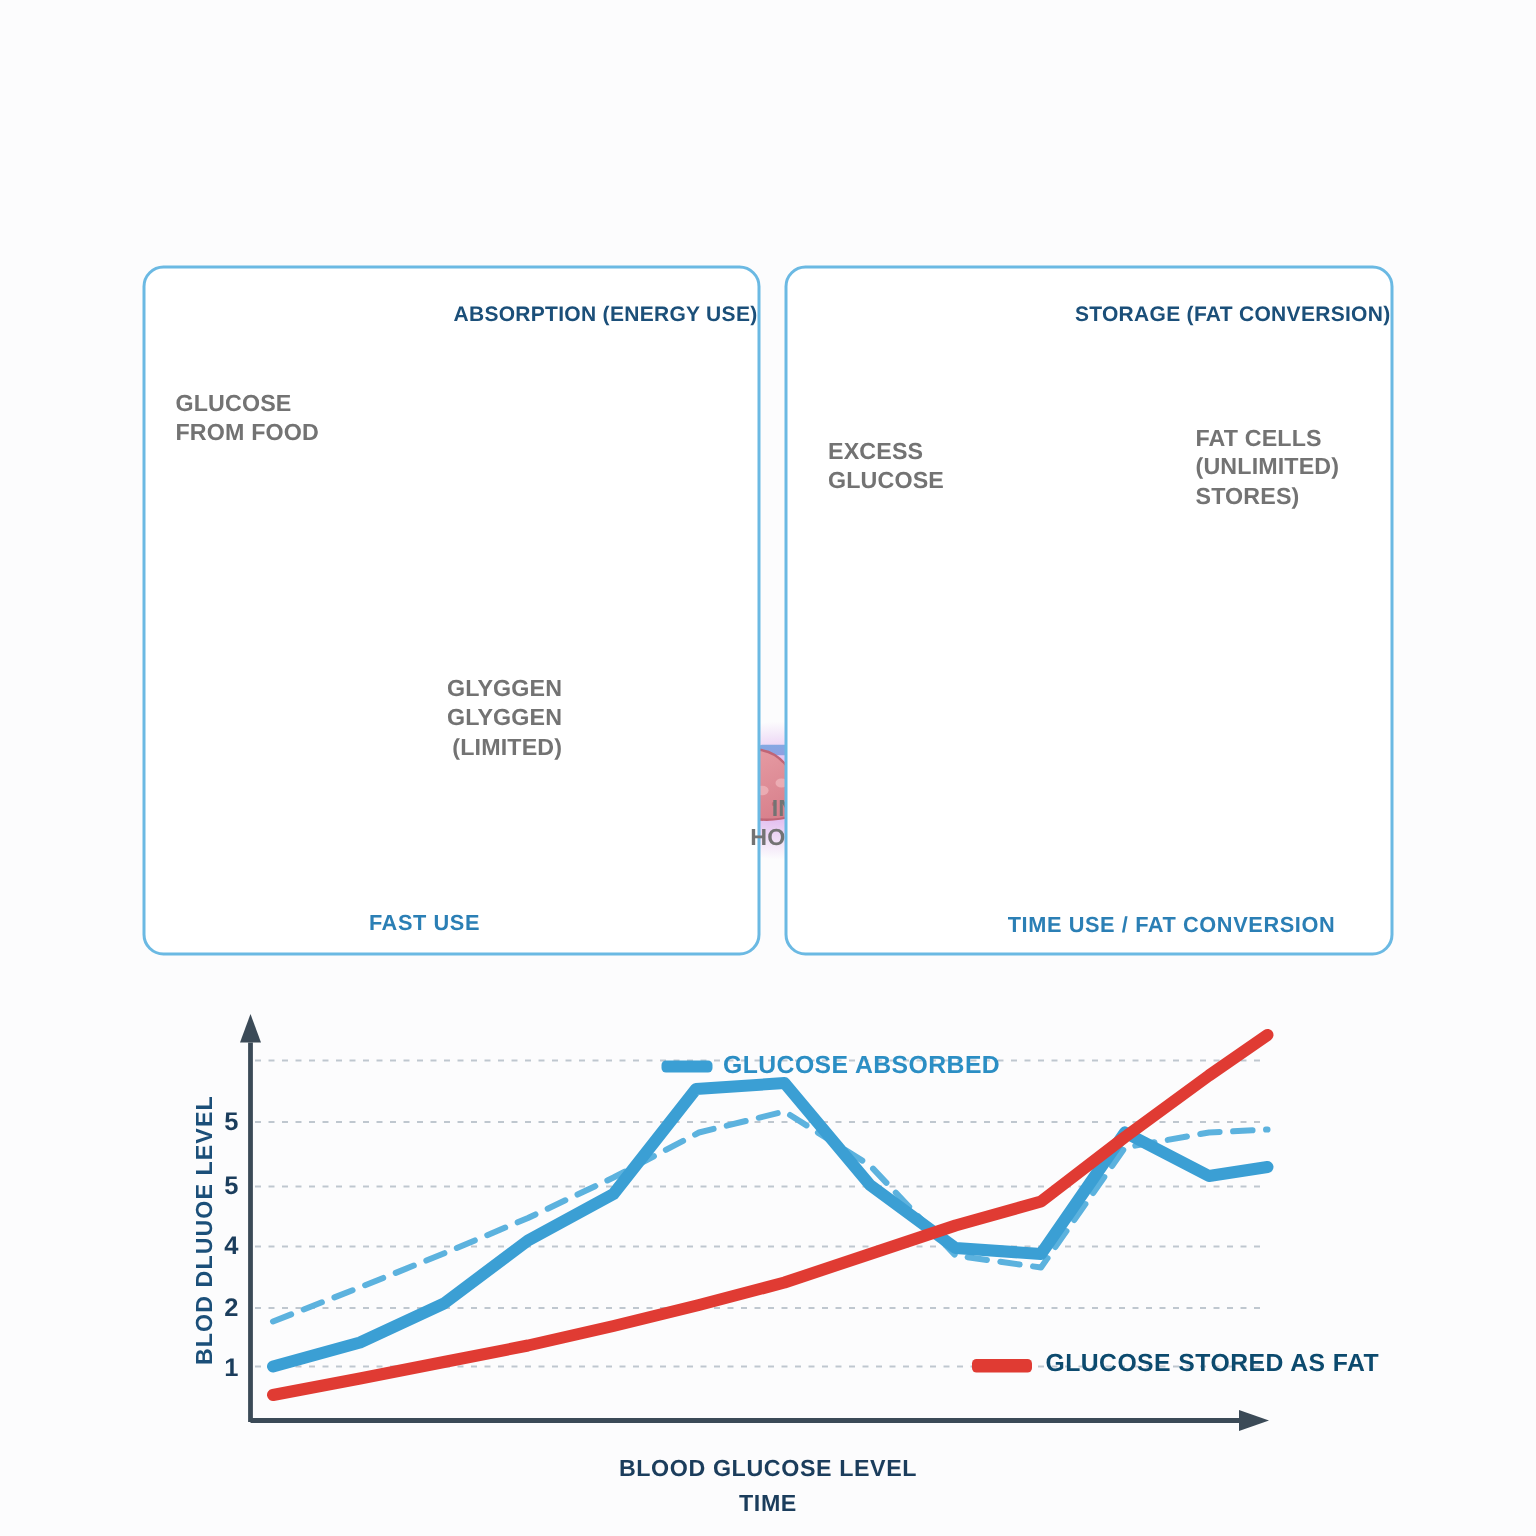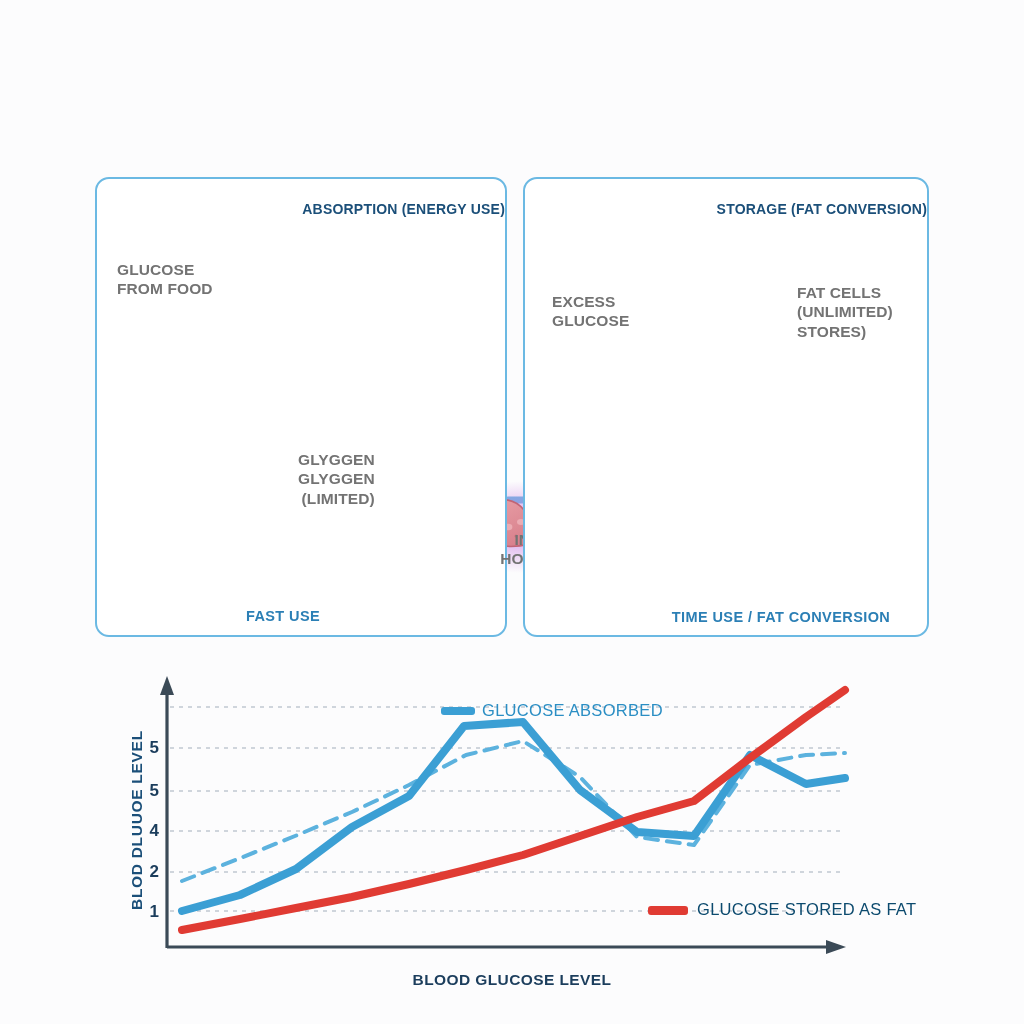--- a/index.html
+++ b/index.html
@@ -75,21 +75,21 @@
     color:#1b4f79;
     font-weight:bold;
     font-size:15.5px;
     letter-spacing:0.7px;
     transform:rotate(-90deg);
     transform-origin:left top;
     white-space:nowrap;
   }
   .legend-txt{
     position:absolute;
-    font-weight:normal;
+    font-weight:bold;
     font-size:16.5px;
     letter-spacing:0.3px;
     white-space:nowrap;
   }
   .legend-blue{color:#2b8ec4;}
   .legend-red{color:#0c4a6e;}
   .legend-swatch{position:absolute;border-radius:3px;}
 
   .xcap{
     position:absolute;left:0;width:1024px;text-align:center;
@@ -377,13 +377,14 @@
 <div class="axis-num" style="left:135px;top:738px;">5</div>
 
 <div class="legend-swatch" style="left:441px;top:707px;width:34px;height:8px;background:#3b9fd4;"></div>
 <div class="legend-txt legend-blue" style="left:482px;top:701px;">GLUCOSE ABSORBED</div>
 
 <div class="legend-swatch" style="left:648px;top:906px;width:40px;height:9px;background:#e03b33;"></div>
 <div class="legend-txt legend-red" style="left:697px;top:900px;">GLUCOSE STORED AS FAT</div>
 
 <div class="xcap" style="top:968px;">
   <span>BLOOD GLUCOSE LEVEL</span>
+  <span>TIME</span>
 </div>
 
 </body></html>

